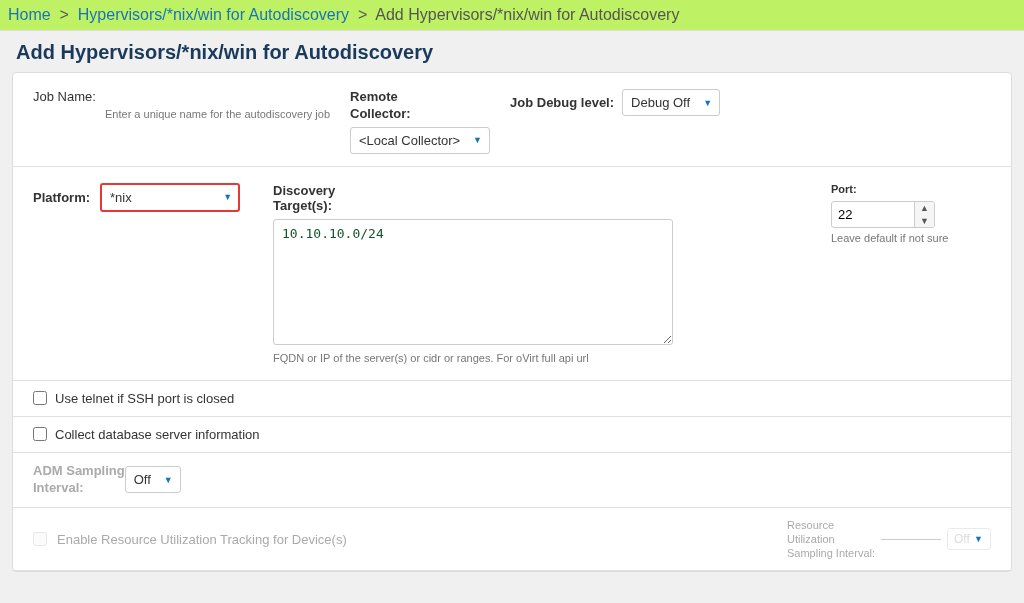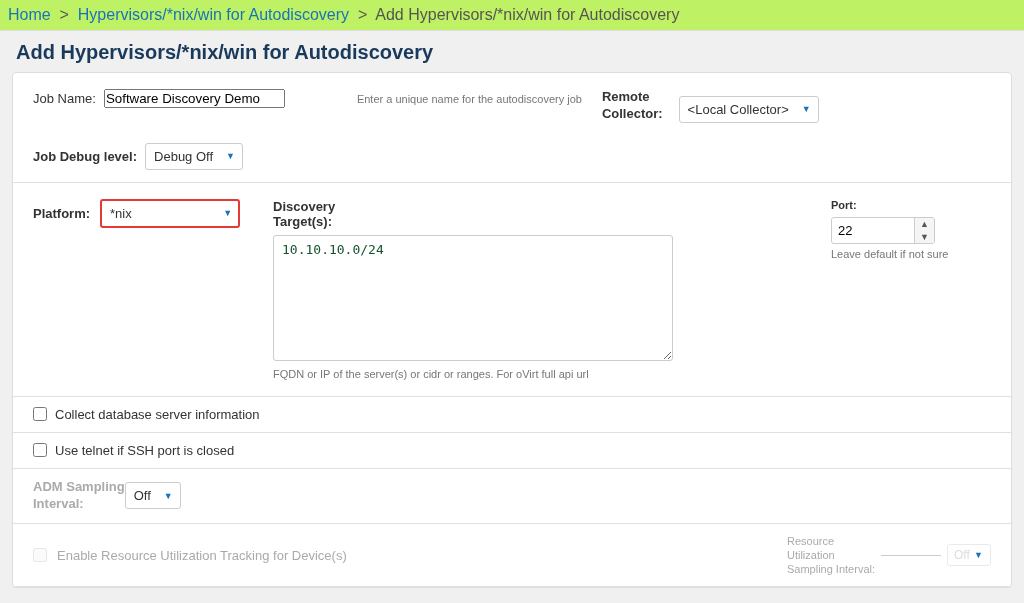--- a/index.html
+++ b/index.html
@@ -44,22 +44,23 @@
       border-bottom: 1px solid #e0e0e0;
     }
     .form-hint {
       font-size: 11px;
       color: #777;
       margin-top: 4px;
       margin-left: 72px;
     }
     .remote-collector-field {
       display: flex;
-      align-items: flex-end;
-      gap: 16px;
+      align-items: flex-start;
+      gap: 4px;
+      flex-direction: column;
     }
     .remote-collector-field label {
       font-weight: 600;
       color: #333;
       font-size: 13px;
       line-height: 1.3;
     }
     .select-wrapper {
       position: relative;
       display: inline-block;
@@ -288,21 +289,21 @@
       color: #aaa;
     }
     .top-field-group {
       display: flex;
       align-items: flex-start;
       gap: 20px;
       flex-wrap: wrap;
     }
     .job-name-group {
       display: flex;
-      flex-direction: row;
+      flex-direction: column;
     }
     .job-name-row {
       display: flex;
       align-items: center;
       gap: 8px;
     }
   </style>
 </head>
 <body>
 
@@ -319,21 +320,20 @@
   <div class="page-title">Add Hypervisors/*nix/win for Autodiscovery</div>
 
   <div class="main-content">
 
     <div class="form-section-top">
       <div class="top-field-group">
 
         <div class="job-name-group">
           <div class="job-name-row">
             <label>Job Name:</label>
-            <input type="text" value="Software Discovery Demo" style="">
           </div>
           <div class="form-hint">Enter a unique name for the autodiscovery job</div>
         </div>
 
         <div class="remote-collector-field">
           <label style="white-space:pre-line;">Remote
 Collector:</label>
           <div class="select-wrapper">
             <select>
               <option>&lt;Local Collector&gt;</option>
@@ -384,27 +384,27 @@
               <button>▲</button>
               <button>▼</button>
             </div>
           </div>
           <div class="port-hint">Leave default if not sure</div>
         </div>
       </div>
     </div>
 
     <div class="checkbox-section">
+      <input type="checkbox" id="use-telnet" style="">
+      <label for="use-telnet">Use telnet if SSH port is closed</label>
+    </div>
+
+    <div class="checkbox-section">
       <input type="checkbox" id="collect-db" style="">
       <label for="collect-db">Collect database server information</label>
-    </div>
-
-    <div class="checkbox-section">
-      <input type="checkbox" id="use-telnet" style="">
-      <label for="use-telnet">Use telnet if SSH port is closed</label>
     </div>
 
     <div class="adm-section">
       <div class="adm-row">
         <label style="white-space:pre-line;">ADM Sampling
 Interval:</label>
         <div class="select-wrapper">
           <select>
             <option>Off</option>
             <option>On</option>

